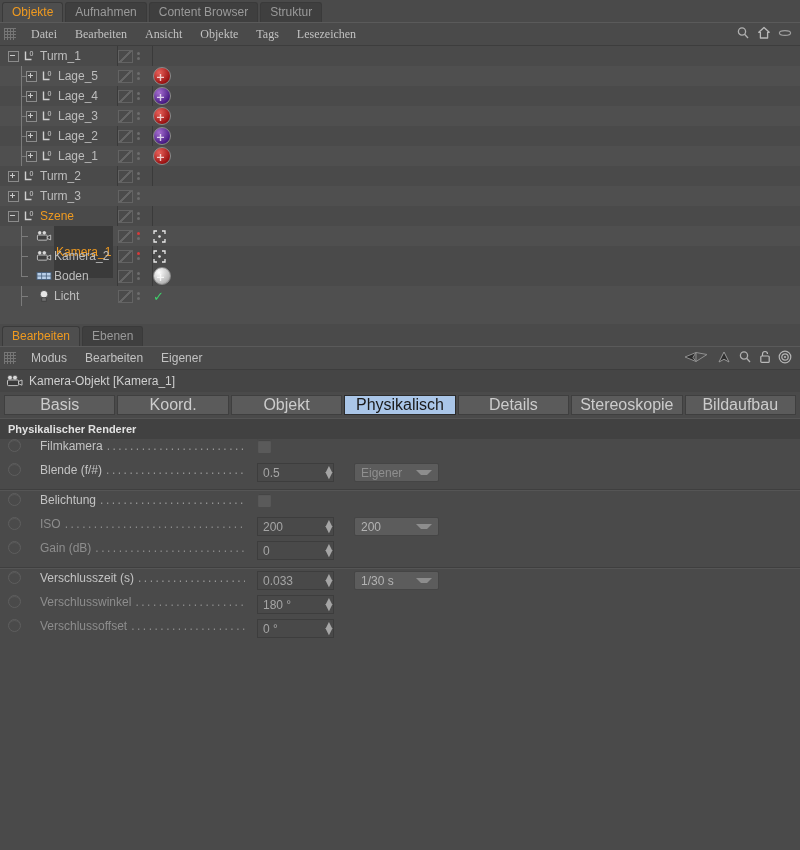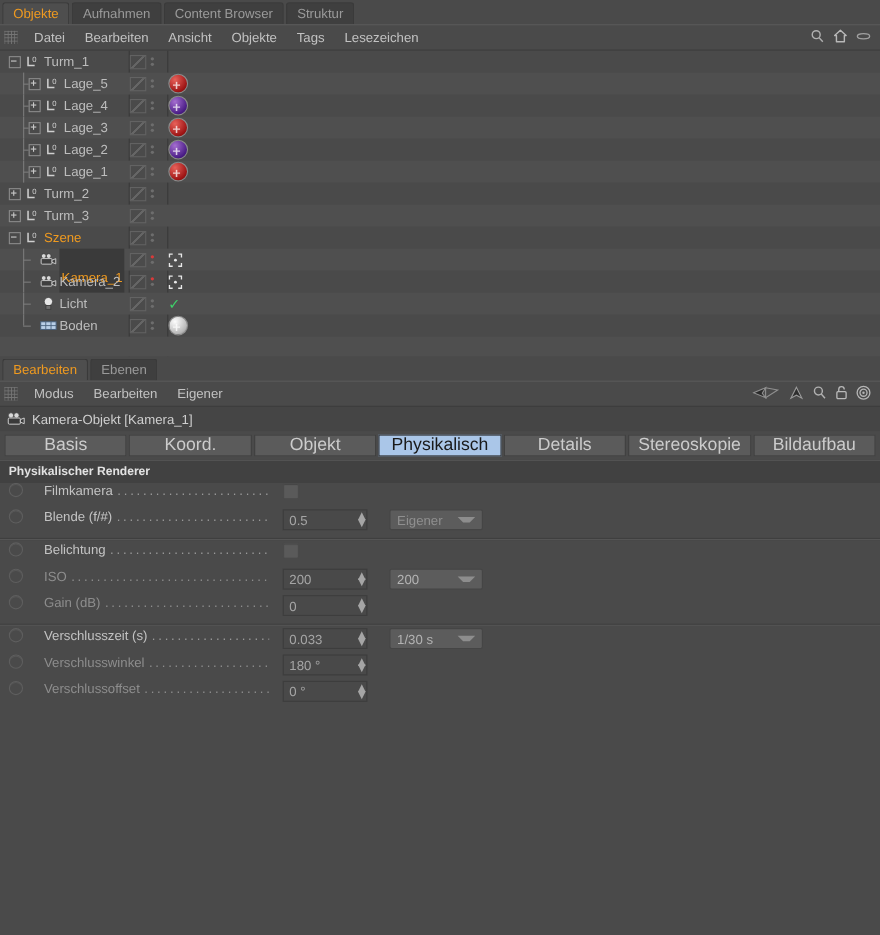--- a/index.html
+++ b/index.html
@@ -95,21 +95,21 @@
 
   <div class="tabstrip" id="om-tabs">
       <div class="tab active">Objekte</div>
       <div class="tab">Aufnahmen</div>
       <div class="tab">Content Browser</div>
       <div class="tab">Struktur</div>
     </div>
 
   <div class="menubar">
     <span class="grip"></span>
-    <div id="om-menu" style="display:flex;">
+    <div id="om-menu" style="display:flex;font-family:Liberation Serif, serif;">
         <div class="menuitem">Datei</div>
         <div class="menuitem">Bearbeiten</div>
         <div class="menuitem">Ansicht</div>
         <div class="menuitem">Objekte</div>
         <div class="menuitem">Tags</div>
         <div class="menuitem">Lesezeichen</div>
       </div>
     <span class="menuspacer"></span>
     <span class="mb-icons">
       <span>
@@ -372,41 +372,20 @@
                 <g stroke="#e8e8e8" stroke-width="1.3" fill="none">
                   <path d="M1 4V1h3"></path>
                   <path d="M9 1h3v3"></path>
                   <path d="M12 9v3H9"></path>
                   <path d="M4 12H1V9"></path>
                 </g>
                 <circle cx="6.5" cy="6.5" r="1.3" fill="#e8e8e8"></circle>
               </svg></span>
           </div>
         </div>
-        <div class="row alt">
-          <div class="treecell">
-            <div class="vline" style="left: 21px; top: 0px; height: 20px;"></div>
-            <div class="hline" style="left: 21px; width: 7px;"></div>
-            <span class="objicon" style="left: 36px;"><svg width="16" height="14" viewBox="0 0 16 14">
-                <circle cx="8" cy="5.2" r="3.8" fill="#e6e6e6" stroke="#4a4a4a" stroke-width=".8"></circle>
-                <rect x="5.8" y="8.8" width="4.4" height="3.4" fill="#6e6e6e" stroke="#3a3a3a" stroke-width=".7"></rect>
-              </svg></span>
-            <span class="objlabel" style="left: 54px;">Licht</span>
-          </div>
-          <div class="tagcell">
-            <span class="layerbox"></span>
-            <span class="dots">
-              <i></i>
-              <i></i>
-            </span>
-          </div>
-          <div class="matcell">
-            <span class="greencheck">✓</span>
-          </div>
-        </div>
         <div class="row">
           <div class="treecell">
             <div class="vline" style="left: 21px; top: 0px; height: 10px;"></div>
             <div class="hline" style="left: 21px; width: 7px;"></div>
             <span class="objicon" style="left: 36px;"><svg width="16" height="14" viewBox="0 0 16 14">
                 <rect x="1" y="3.5" width="14" height="7" fill="#b9cfe8" stroke="#48617d" stroke-width=".9"></rect>
                 <line x1="1" y1="7" x2="15" y2="7" stroke="#48617d" stroke-width=".8"></line>
                 <line x1="5.6" y1="3.5" x2="5.6" y2="10.5" stroke="#48617d" stroke-width=".8"></line>
                 <line x1="10.4" y1="3.5" x2="10.4" y2="10.5" stroke="#48617d" stroke-width=".8"></line>
               </svg></span>
@@ -414,20 +393,41 @@
           </div>
           <div class="tagcell">
             <span class="layerbox"></span>
             <span class="dots">
               <i></i>
               <i></i>
             </span>
           </div>
           <div class="matcell">
             <span class="matsphere white"></span>
+          </div>
+        </div>
+        <div class="row alt">
+          <div class="treecell">
+            <div class="vline" style="left: 21px; top: 0px; height: 20px;"></div>
+            <div class="hline" style="left: 21px; width: 7px;"></div>
+            <span class="objicon" style="left: 36px;"><svg width="16" height="14" viewBox="0 0 16 14">
+                <circle cx="8" cy="5.2" r="3.8" fill="#e6e6e6" stroke="#4a4a4a" stroke-width=".8"></circle>
+                <rect x="5.8" y="8.8" width="4.4" height="3.4" fill="#6e6e6e" stroke="#3a3a3a" stroke-width=".7"></rect>
+              </svg></span>
+            <span class="objlabel" style="left: 54px;">Licht</span>
+          </div>
+          <div class="tagcell">
+            <span class="layerbox"></span>
+            <span class="dots">
+              <i></i>
+              <i></i>
+            </span>
+          </div>
+          <div class="matcell">
+            <span class="greencheck">✓</span>
           </div>
         </div>
         <div class="row alt"></div>
       </div>
   </div>
 
   <div class="attr">
 
     <div class="tabstrip" id="am-tabs">
         <div class="tab active">Bearbeiten</div>

